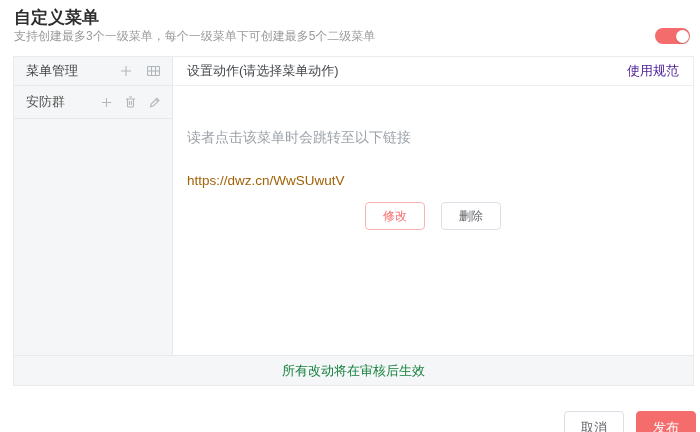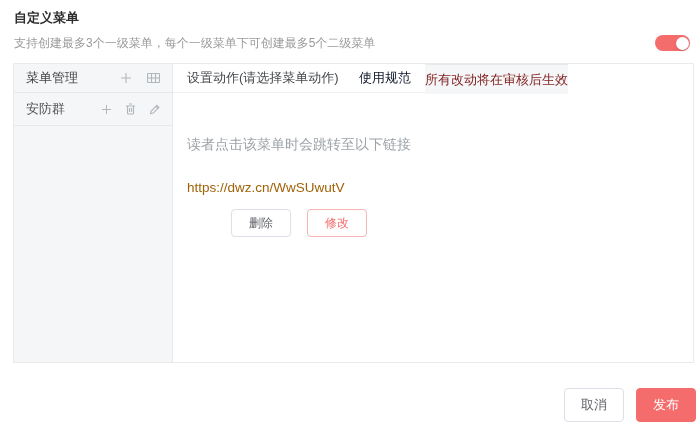--- a/index.html
+++ b/index.html
@@ -1,54 +1,54 @@
 <!DOCTYPE html>
 <html><head>
 <meta charset="utf-8">
 <style>
   * { margin:0; padding:0; box-sizing:border-box; }
   html,body { background:#fff; }
   body { font-family:"Liberation Sans","DejaVu Sans",sans-serif; }
   .page { position:relative; width:700px; height:432px; background:#fff; overflow:hidden; }
 
   .dlg-header { padding:8px 16px 0 14px; }
-  .dlg-title { font-size:13px; font-weight:bold; color:#2e2e2e; line-height:19px; }
+  .dlg-title { font-size:17px; font-weight:bold; color:#2e2e2e; line-height:19px; }
 
-  .sub-row { margin-top:7px; display:flex; align-items:center; justify-content:space-between; padding:0 10px 0 14px; height:18px; }
+  .sub-row { margin-top:0; display:flex; align-items:center; justify-content:space-between; padding:0 10px 0 14px; height:18px; }
   .subtitle { font-size:12px; color:#9a9a9a; }
 
   .toggle { width:35px; height:16px; border-radius:9px; background:#f56c6c; position:relative; cursor:pointer; flex:0 0 auto; }
   .toggle-knob { position:absolute; top:1.5px; right:1.5px; width:13px; height:13px; border-radius:50%; background:#fff; box-shadow:0 1px 2px rgba(0,0,0,.2); }
 
-  .card { margin:11px 6px 0 13px; width:681px; border:1px solid #ebebeb; display:flex; }
+  .card { margin:11px 6px 0 13px; width:681px; border:1px solid #ebebeb; display:flex; flex-direction:column; }
   .panels { display:flex; height:298px; }
 
   .left-panel { width:159px; background:#f5f6f7; border-right:1px solid #e9e9e9; }
   .lp-header { height:29px; display:flex; align-items:center; padding:0 12px; border-bottom:1px solid #e9e9e9; }
   .lp-header-label { font-size:13px; color:#454545; }
   .lp-icons { margin-left:auto; display:flex; align-items:center; gap:15px; }
   .menu-item { height:33px; display:flex; align-items:center; padding:0 12px; border-bottom:1px solid #e9e9e9; cursor:pointer;text-align:center; }
   .menu-item-label { font-size:13px; color:#555; }
   .mi-icons { margin-left:auto; display:flex; align-items:center; gap:13px; }
   .icon-btn { display:inline-flex; align-items:center; justify-content:center; cursor:pointer; background:none; border:none; padding:0; line-height:0; }
   .icon-btn svg { stroke:#b1b6bb; fill:none; stroke-width:1.1; }
 
   .right-panel { flex:1; background:#fff; display:flex; flex-direction:column;gap:29px; }
   .rp-header { height:29px; display:flex; align-items:center; padding:0 14px; border-bottom:1px solid #f0f0f0; }
   .rp-title { font-size:13px; color:#45484d; }
-  .usage-link { margin-left:auto; font-size:13px; color:#0f172a; text-decoration:none; cursor:pointer; }
+  .usage-link { margin-left:auto; font-size:13px; color:#4c1d95; text-decoration:none; cursor:pointer; }
   .rp-body { padding:14px 14px 0 14px; }
   .hint { font-size:14px; color:#9da3a9; }
   .url-link { display:inline-block; margin-top:26px; font-size:13.5px; color:#a16207; text-decoration:none; cursor:pointer; }
   .btn-row { margin-top:13px; display:flex; justify-content:center; gap:16px; }
   .btn { height:28px; padding:0 17px; font-size:12px; border-radius:4px; background:#fff; border:1px solid #dcdfe6; color:#606266; cursor:pointer; font-family:inherit; }
   .btn-danger-outline { border:1px solid #f8b4b4; color:#f56c6c; }
 
   .review-bar { height:30px; border-top:1px solid #e9e9e9; background:#f5f6f7; display:flex; align-items:center; justify-content:center; }
-  .review-note { font-size:13px; color:#7f1d1d; }
+  .review-note { font-size:13px; color:#15803d; }
 
   .dlg-footer { margin-top:25px; display:flex; justify-content:flex-end; gap:12px; padding-right:4px; }
   .btn-lg { height:34px; padding:0 16px; font-size:13px; border-radius:4px; cursor:pointer; font-family:inherit; }
   .btn-cancel { background:#fff; border:1px solid #dcdfe6; color:#606266; }
   .btn-publish { background:#f56c6c; border:1px solid #f56c6c; color:#fff; }
 </style>
 </head>
 <body>
 
 <div class="page">
@@ -114,22 +114,22 @@
 
       <div class="right-panel">
         <div class="rp-header">
           <span class="rp-title">设置动作(请选择菜单动作)</span>
           <a class="usage-link">使用规范</a>
         </div>
         <div class="rp-body">
           <div class="hint">读者点击该菜单时会跳转至以下链接</div>
           <a class="url-link">https://dwz.cn/WwSUwutV</a>
           <div class="btn-row">
+            <button class="btn btn-danger-outline">修改</button>
             <button class="btn">删除</button>
-            <button class="btn btn-danger-outline">修改</button>
           </div>
         </div>
       </div>
 
     </div>
 
     <div class="review-bar">
       <span class="review-note">所有改动将在审核后生效</span>
     </div>
   </div>

